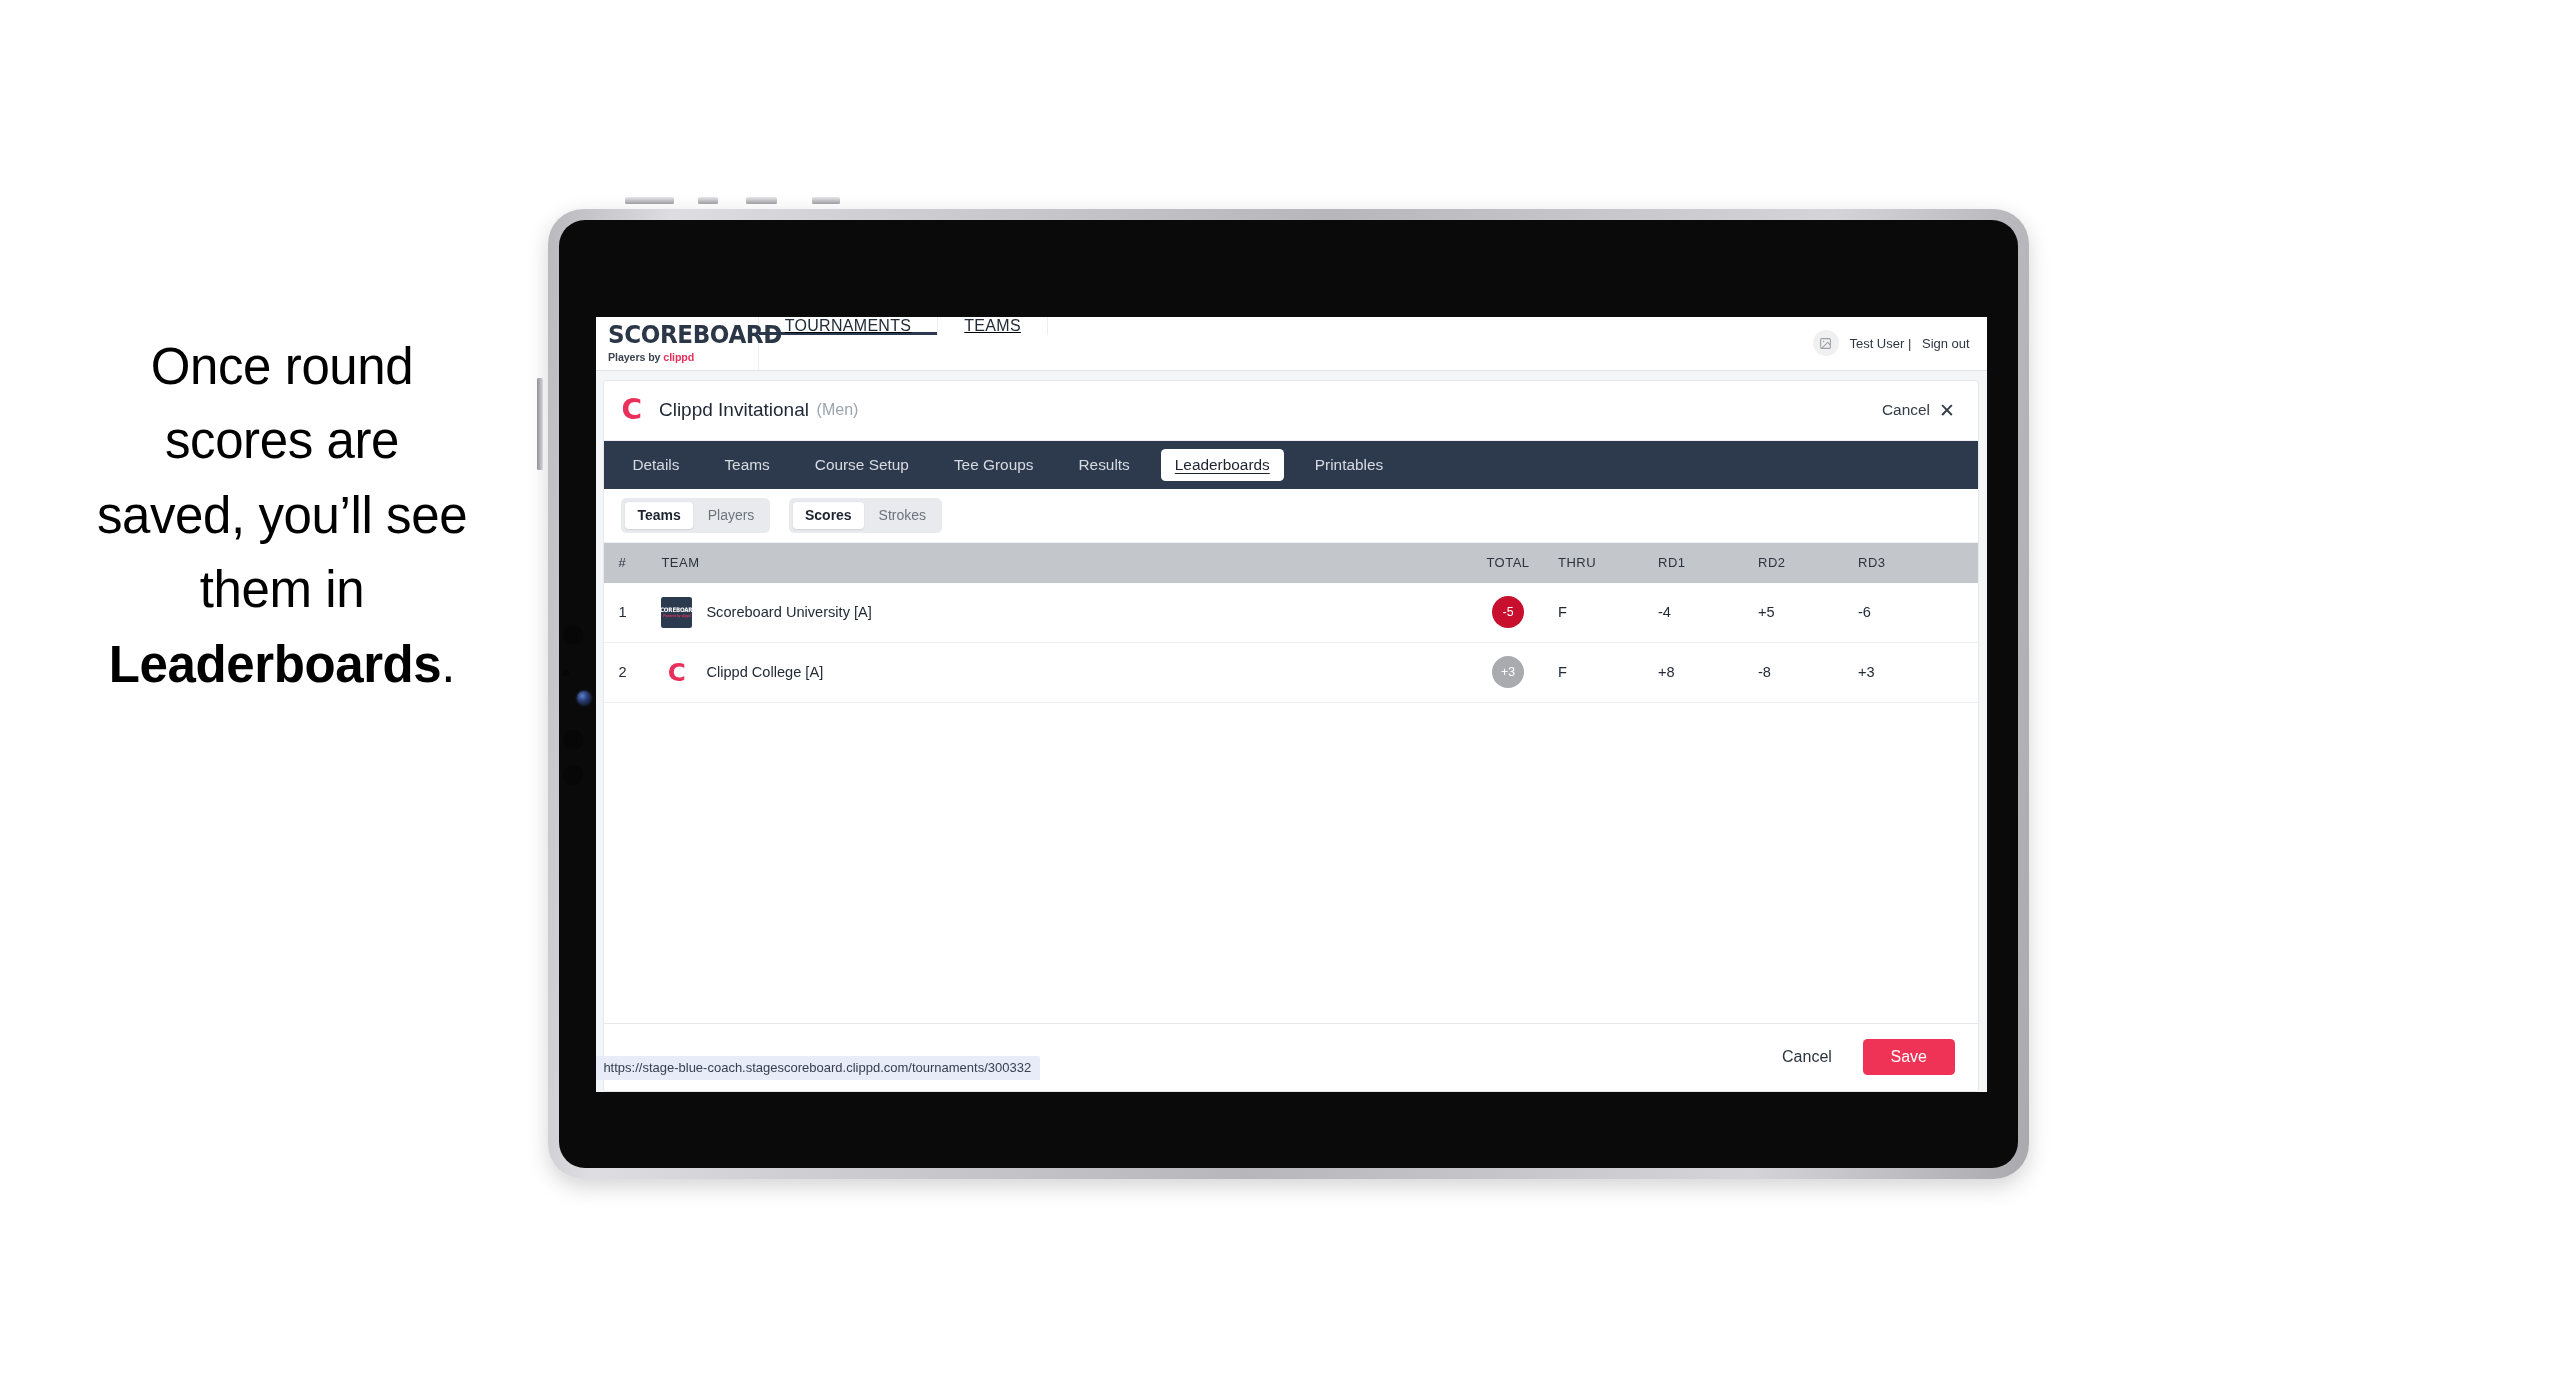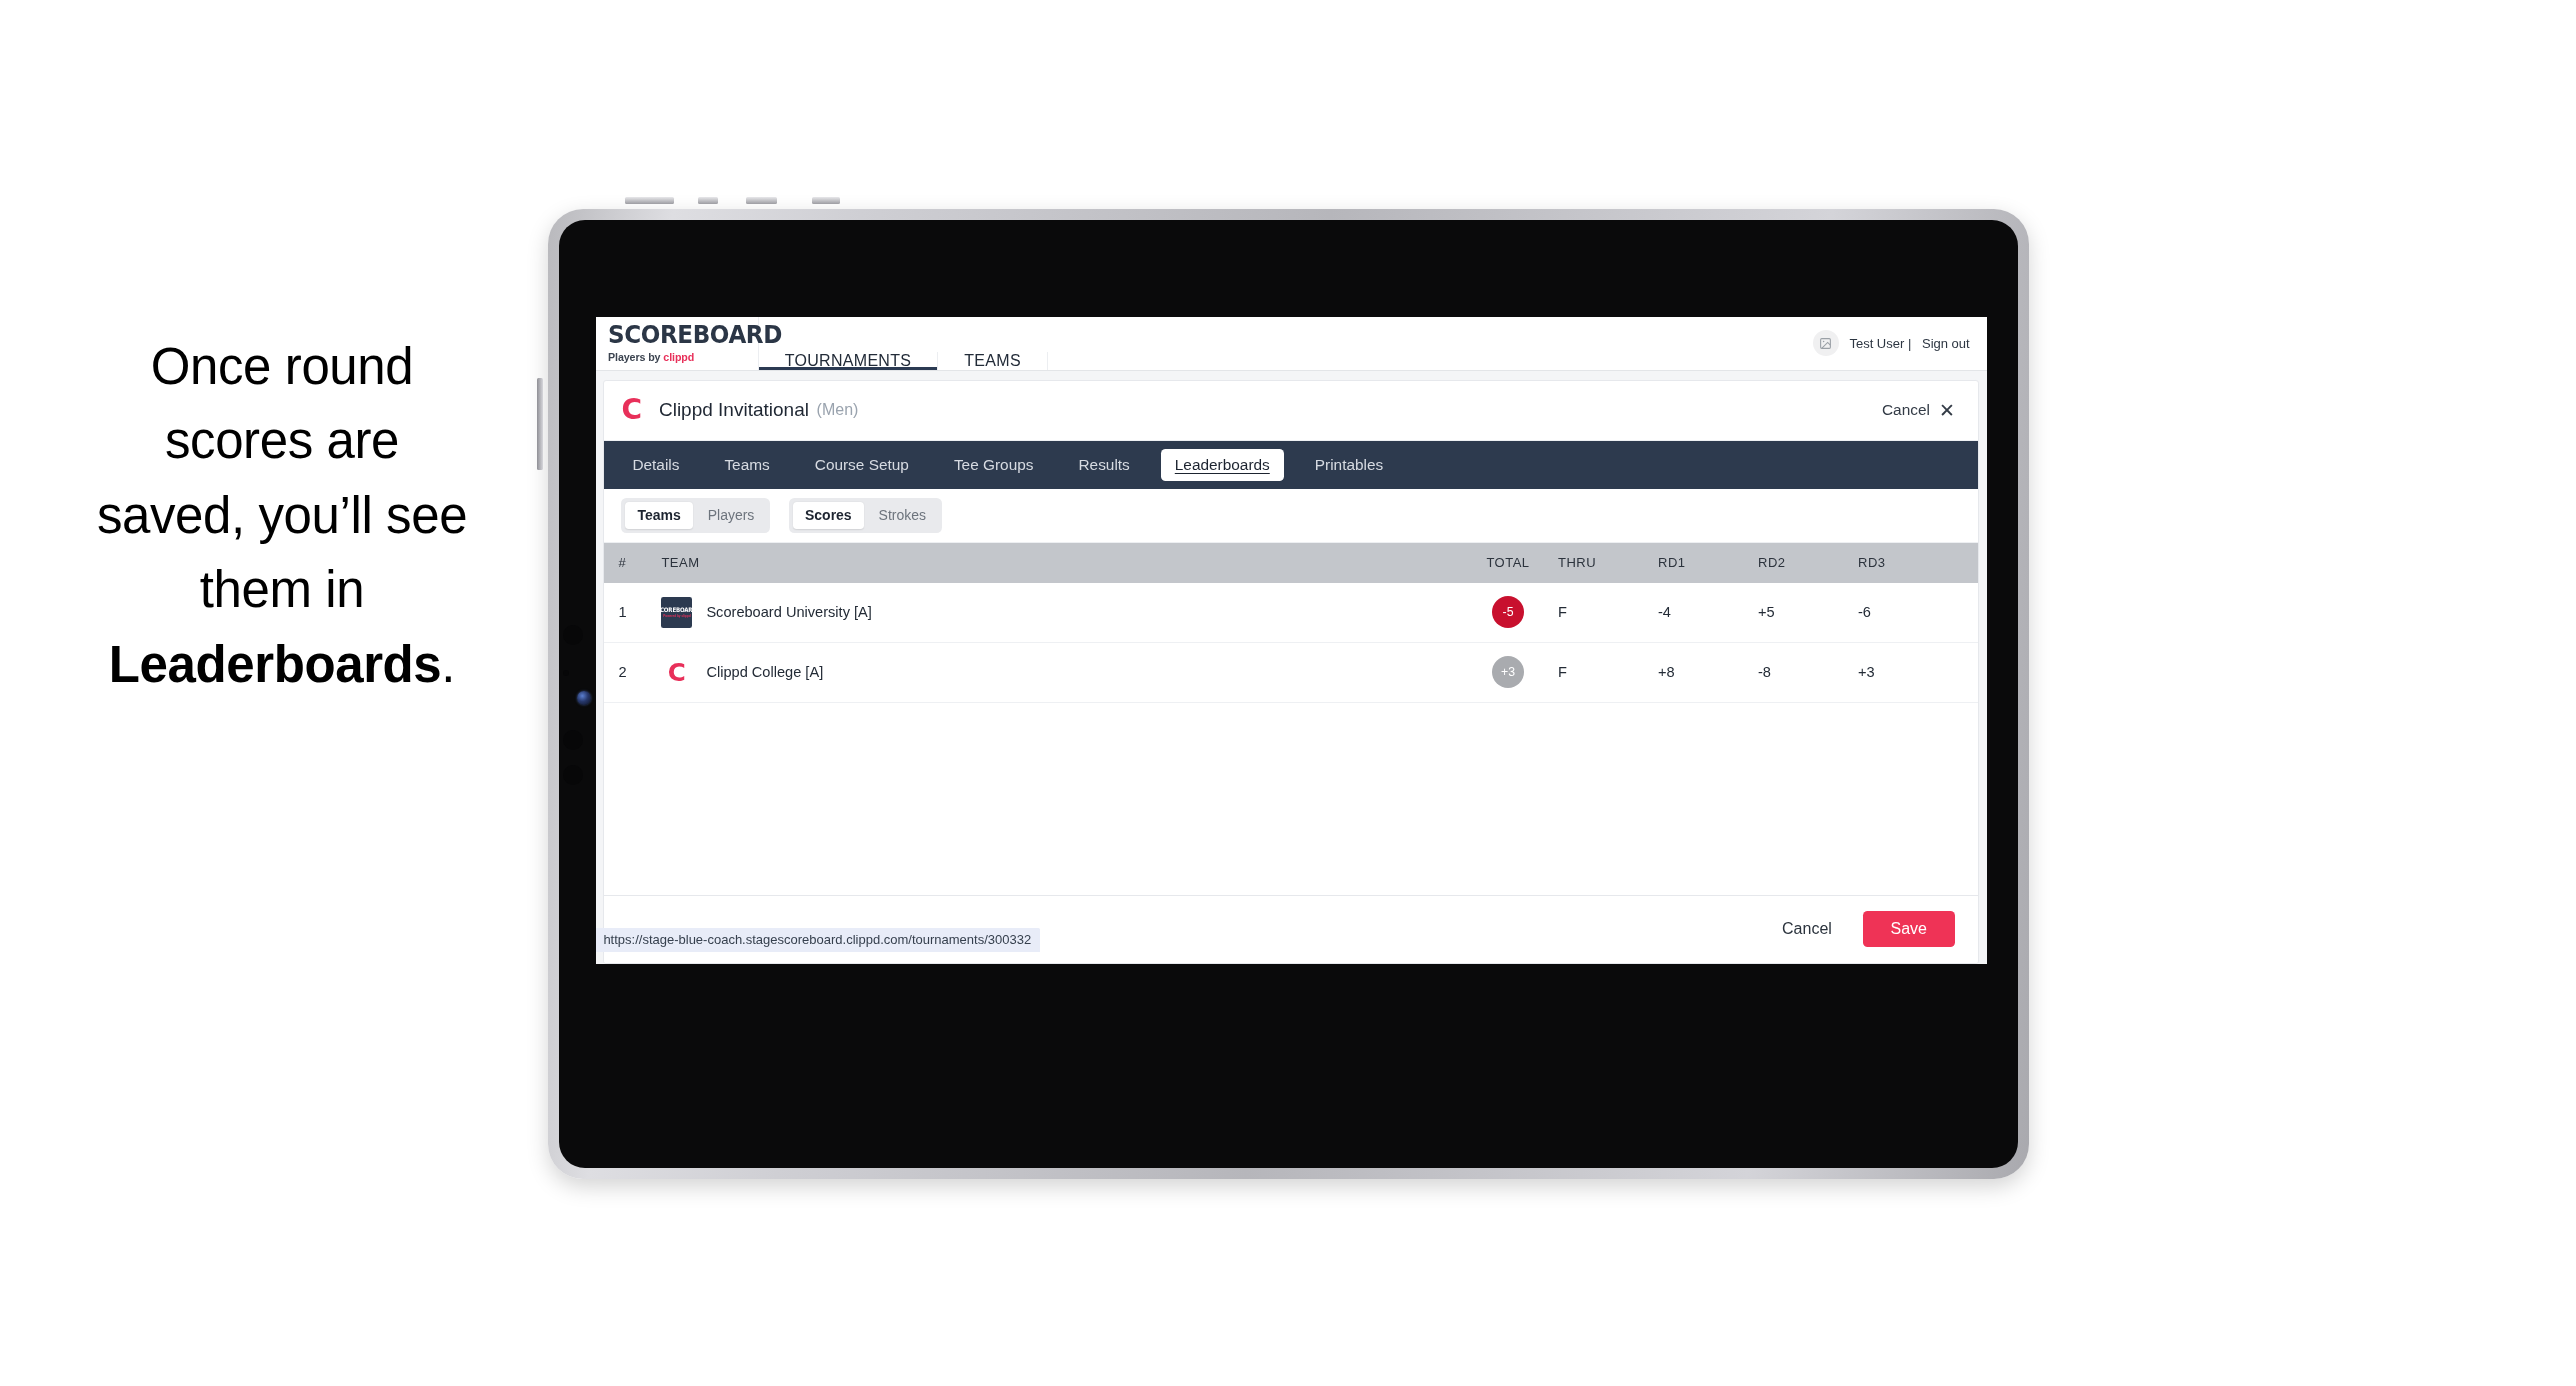--- a/index.html
+++ b/index.html
@@ -84,21 +84,21 @@
     background: linear-gradient(90deg,#8f8f95,#d6d6db);
     border-radius: 1.5px;
   }
 
   
   #viewport {
     position: absolute;
     left: 37px;
     top: 97px;
     width: 1391px;
-    height: 647px;
+    height: 775px;
     background: #a16207;
     overflow: hidden;
   }
 
   
   #appbar {
     position: relative;
     height: 54px;
     background: #ffffff;
     border-bottom: 0.8px solid #e3e5e8;
@@ -125,21 +125,21 @@
   }
   .logo-sub {
     margin-top: 3.8px;
     font-size: 10.7px;
     color: #3c4450;
     font-weight: 600;
     letter-spacing: -0.1px;
   }
   .logo-sub .brand { color: #e8305a; font-weight: 700; }
 
-  .topnav { display: flex; align-items: flex-end; }
+  .topnav { display: flex; align-items: flex-start; text-decoration: underline; }
   .topnav-item {
     padding: 0 26px;
     display: flex;
     align-items: center;
     font-size: 16px;
     letter-spacing: 0.3px;
     color: #222b38;
     border-right: 0.8px solid #eceef1;
     cursor: pointer;
     background: #fff;

